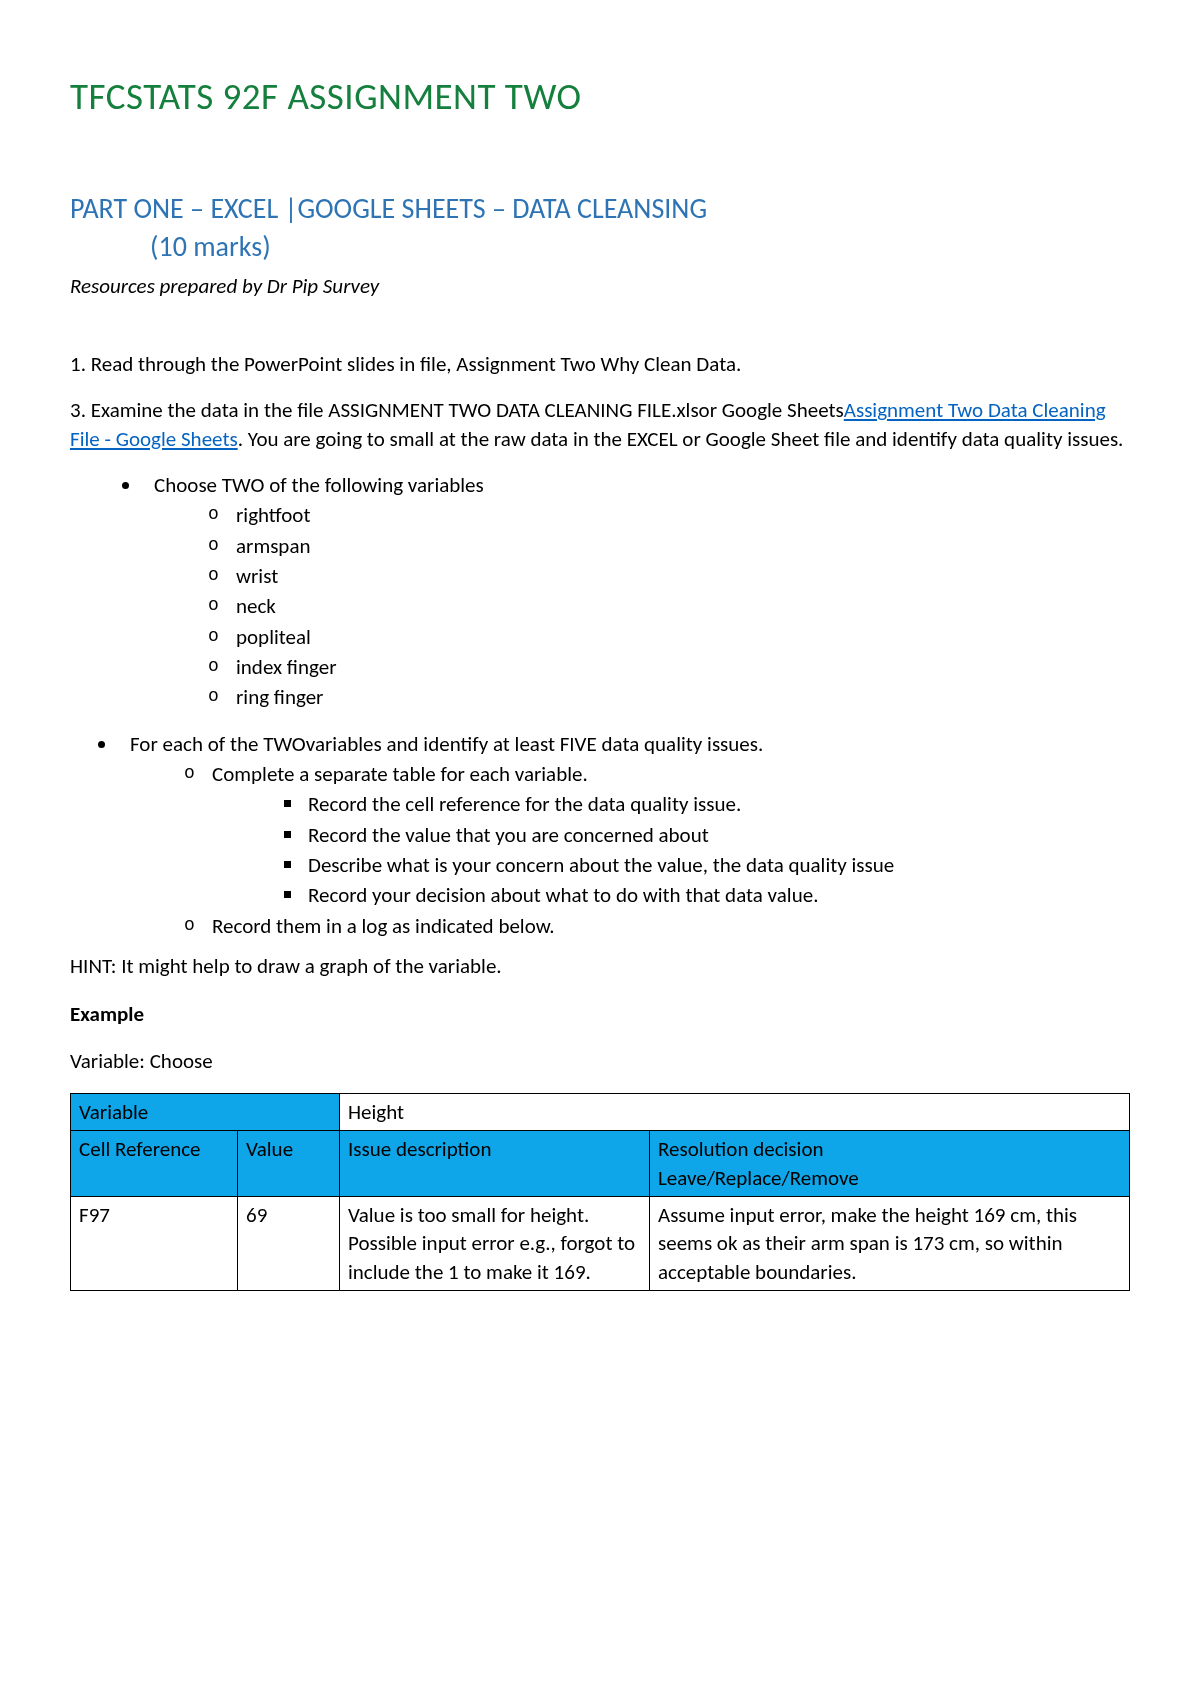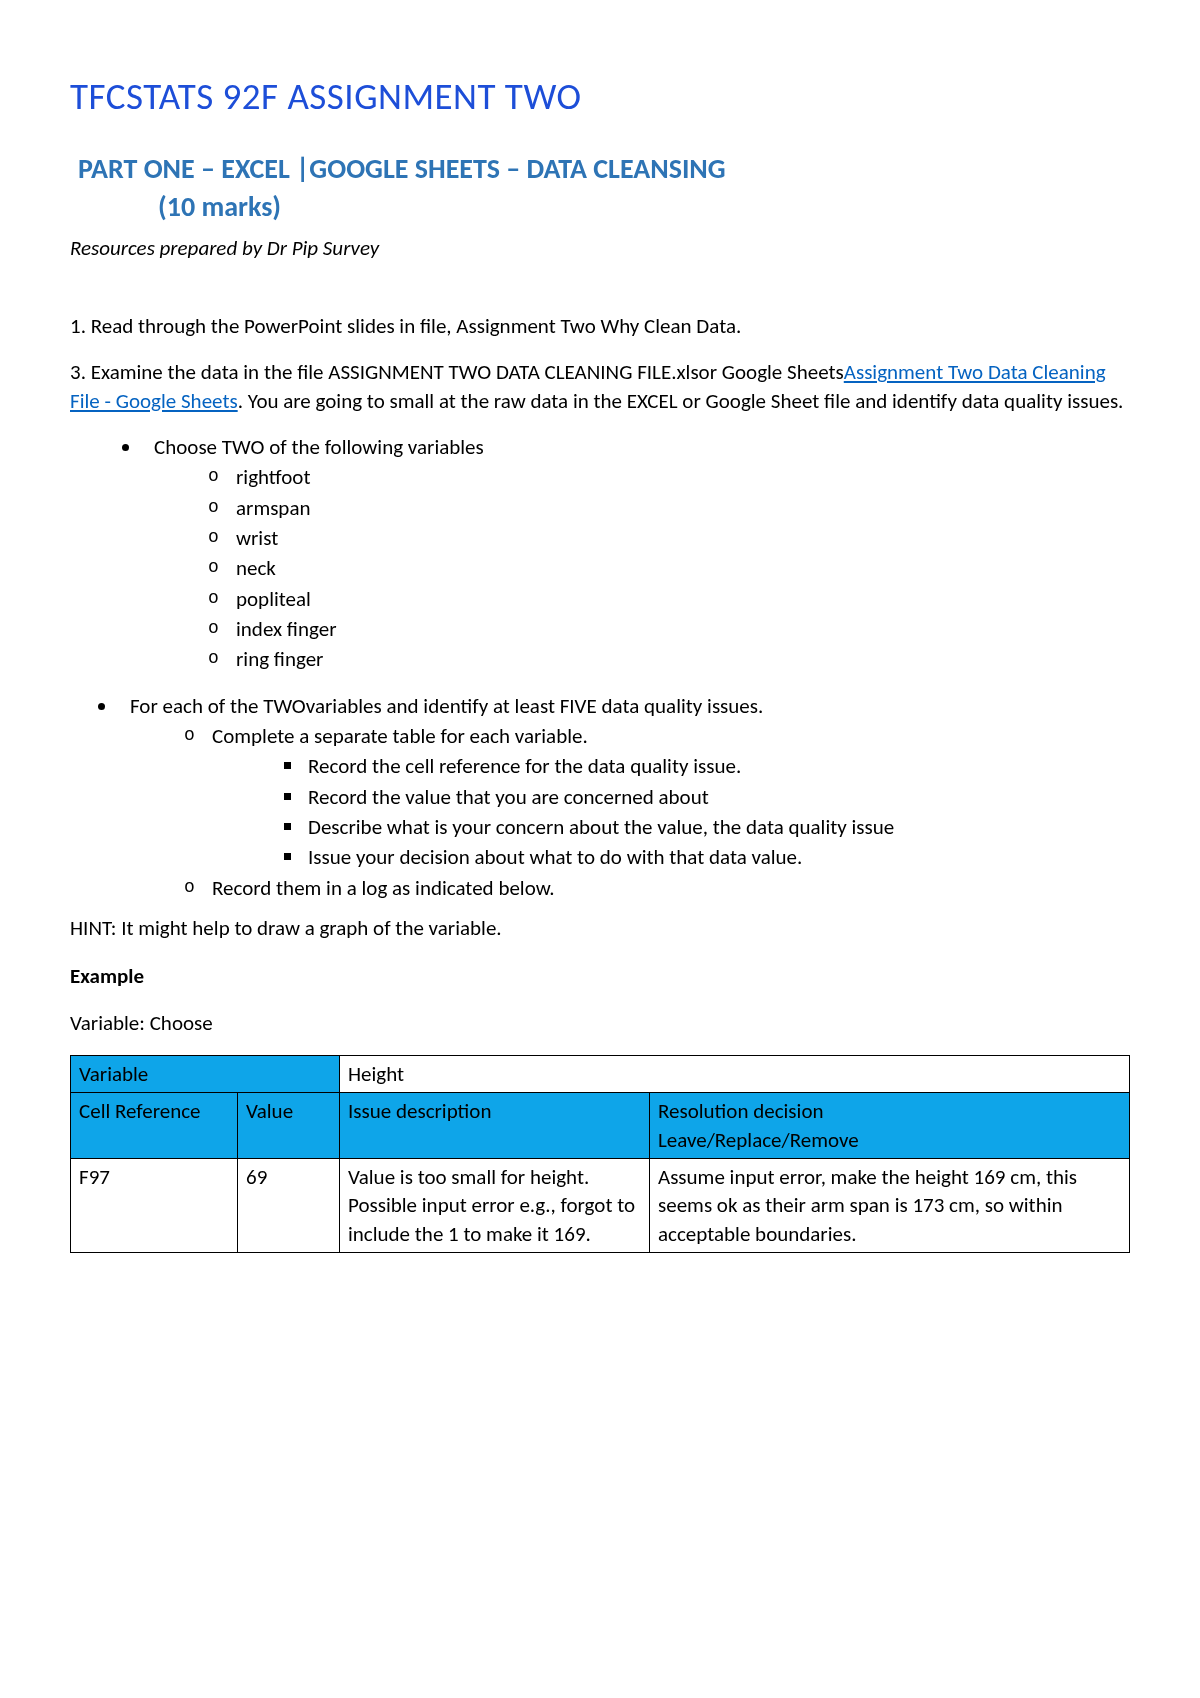--- a/index.html
+++ b/index.html
@@ -11,32 +11,32 @@
   .page {
     width: 1200px;
     min-height: 1698px;
     box-sizing: border-box;
     padding: 72px 70px 70px 70px;
     font-size: 21px;
     line-height: 1.35;
   }
   .title {
     font-family: "Calibri Light", Calibri, "Segoe UI Light", "Segoe UI", Arial, sans-serif;
-    color: #1d4ed8;
+    color: #15803d;
     font-size: 37px;
     font-weight: 400;
     letter-spacing: 0.5px;
-    margin: 0 0 28px 0;
+    margin: 0 0 68px 0;
   }
   .subtitle {
     font-family: "Calibri Light", Calibri, "Segoe UI Light", "Segoe UI", Arial, sans-serif;
     color: #2E74B5;
     font-size: 28px;
-    font-weight: 700;
-    margin: 8px;
+    font-weight: 400;
+    margin: 0;
   }
   .subtitle .indent-line {
     display: block;
     padding-left: 80px;
   }
   .byline {
     font-style: italic;
     margin: 6px 0 50px 0;
   }
   p { margin: 0 0 18px 0; }
@@ -117,21 +117,21 @@
   <ul class="disc2">
     <li>
       <span>For each of the TWOvariables and identify </span><span class="bold">at least FIVE</span><span> data quality issues.</span>
       <ul class="circ">
         <li>
           <span>Complete a separate table for each variable.</span>
           <ul class="square">
             <li>Record the cell reference for the data quality issue.</li>
             <li>Record the value that you are concerned about</li>
             <li>Describe what is your concern about the value, the data quality issue</li>
-            <li>Issue your decision about what to do with that data value.</li>
+            <li>Record your decision about what to do with that data value.</li>
           </ul>
         </li>
         <li>Record them in a log as indicated below.</li>
       </ul>
     </li>
   </ul>
 
   <p class="hint">HINT: It might help to draw a graph of the variable.</p>
 
   <p class="example-label">Example</p>

